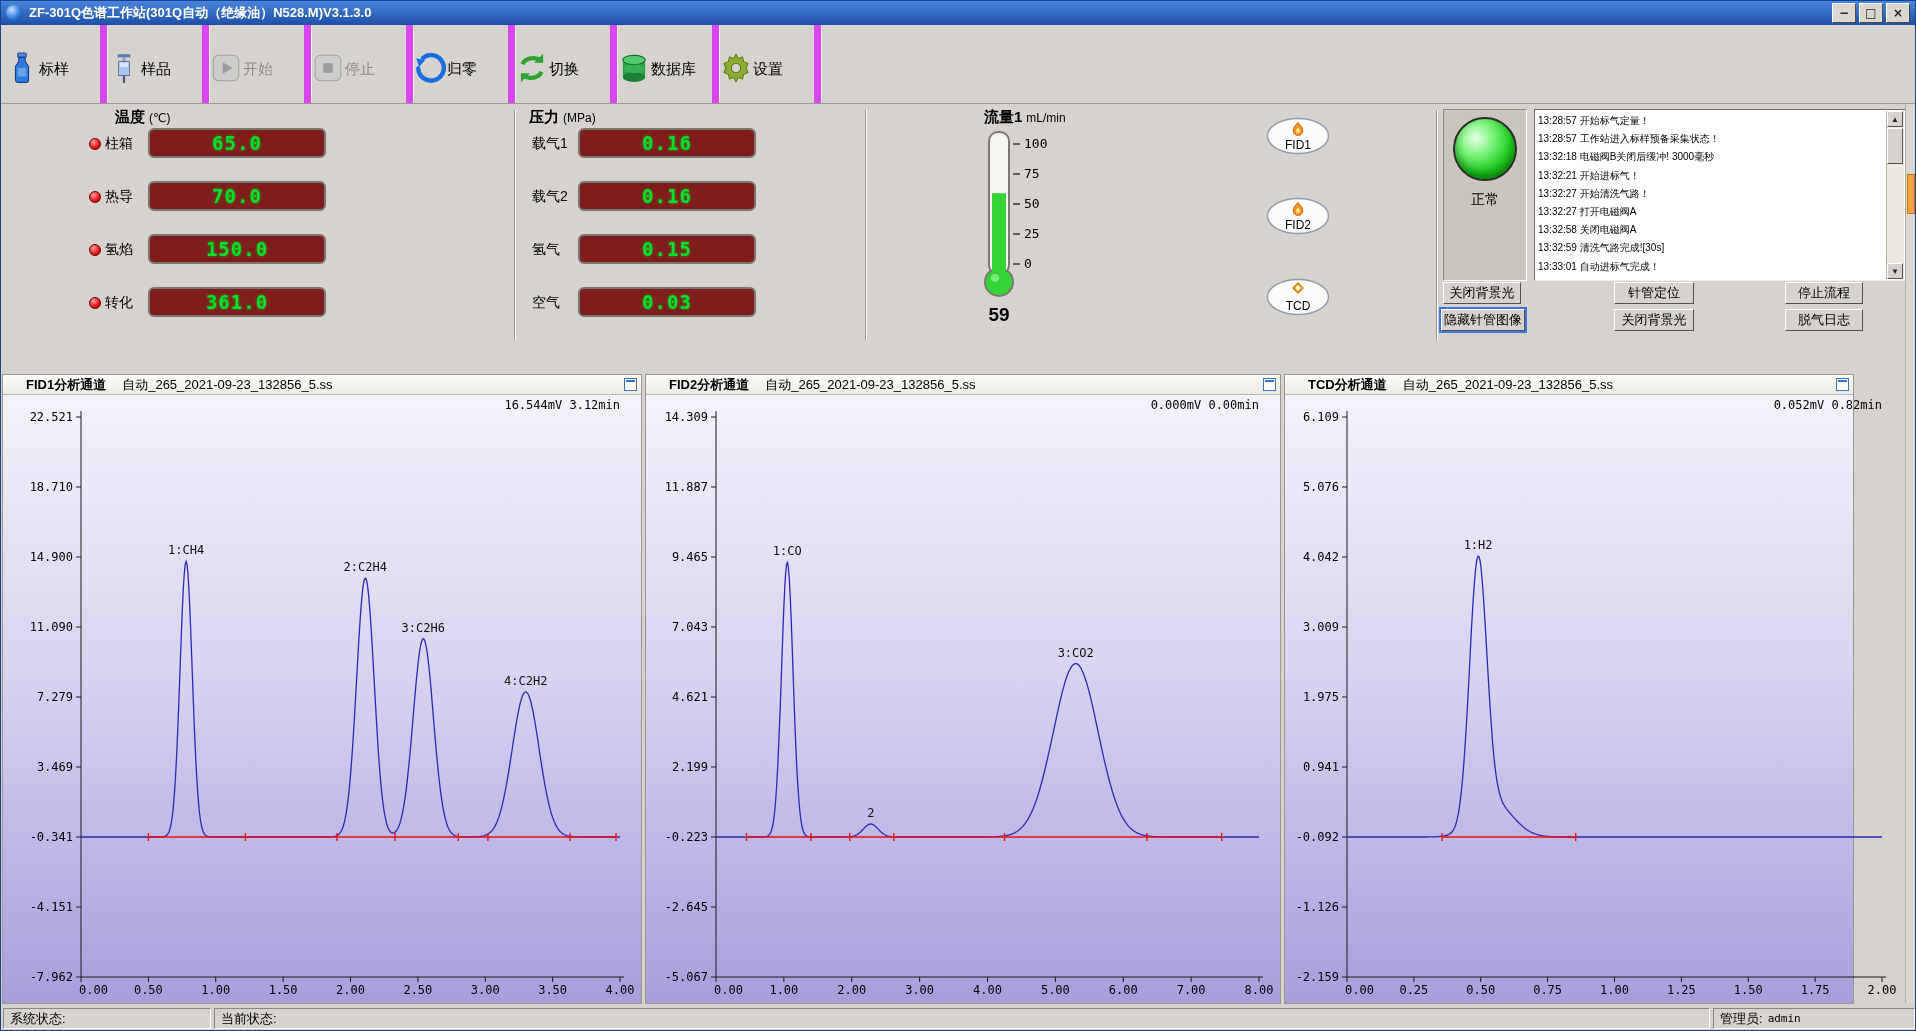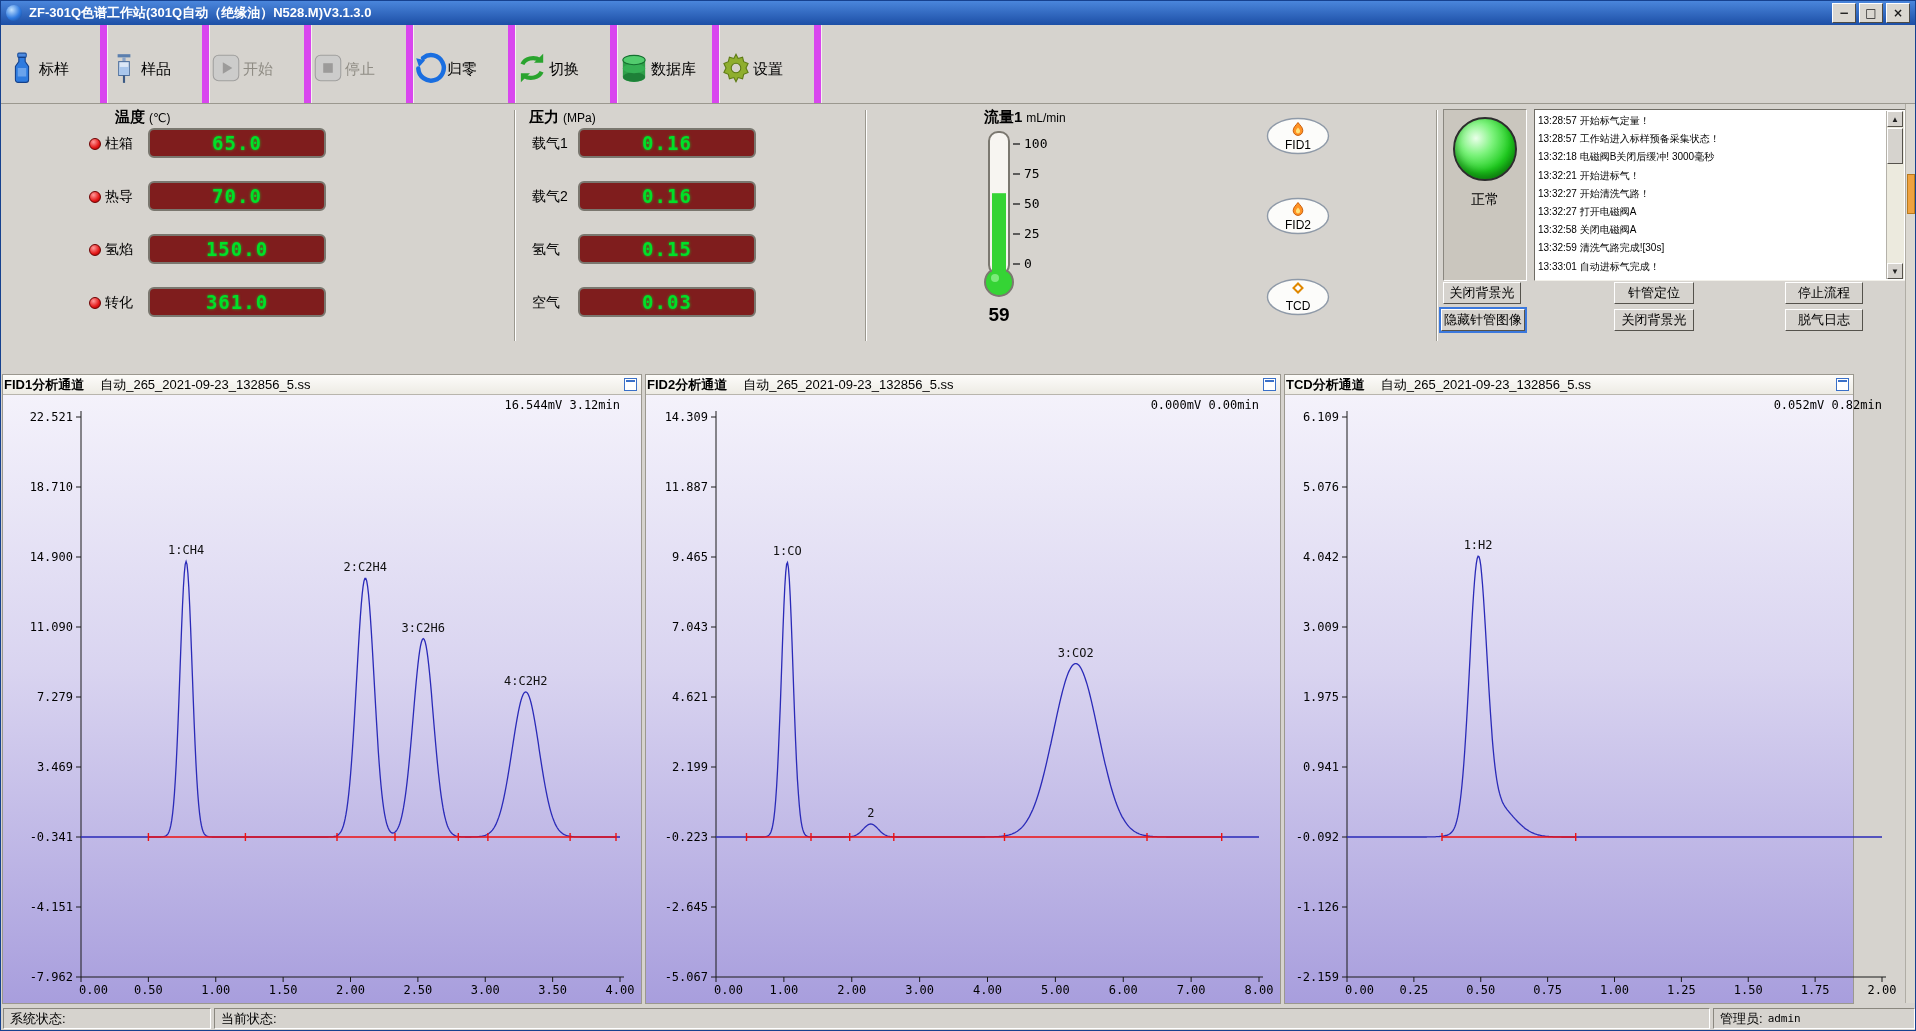--- a/index.html
+++ b/index.html
@@ -52,21 +52,21 @@
   .cbtn{position:absolute;height:22px;background:#d6d3ce;border-top:1px solid #fff;border-left:1px solid #fff;border-right:1px solid #55524c;border-bottom:1px solid #55524c;font-size:13px;display:flex;align-items:center;justify-content:center;color:#000;box-sizing:border-box;cursor:default;white-space:nowrap;}
   .cbtn.focused{box-shadow:0 0 0 2px #3b78dd;}
 
   
   .editbar{position:absolute;left:0;top:346px;width:100%;height:28px;background:#d6d3ce;border-top:1px solid #fff;border-bottom:1px solid #9b988f;box-sizing:border-box;margin-top:48px;}
   .ebtn{position:absolute;top:2px;height:22px;background:#d6d3ce;border-top:1px solid #fff;border-left:1px solid #fff;border-right:1px solid #55524c;border-bottom:1px solid #55524c;font-size:13px;display:flex;align-items:center;justify-content:center;color:#000;box-sizing:border-box;white-space:pre;cursor:default;}
 
   
   .charts{position:absolute;left:0;top:374px;width:100%;height:628px;background:#d6d3ce;}
   .chart-panel{position:absolute;top:0;height:628px;background:#fff;box-shadow:0 0 0 1px #9b988f;}
-  .chart-header{position:relative;height:20px;display:flex;align-items:center;padding:0 1px;background:linear-gradient(#fdfcfa,#edebe4);border-bottom:1px solid #b8b5ad;font-size:13px;box-sizing:border-box;}
+  .chart-header{position:relative;height:20px;display:flex;align-items:center;padding:0 23px;background:linear-gradient(#fdfcfa,#edebe4);border-bottom:1px solid #b8b5ad;font-size:13px;box-sizing:border-box;}
   .ch-title{font-weight:bold;color:#000;margin-right:16px;white-space:nowrap;}
   .ch-file{color:#000;white-space:nowrap;}
   .ch-max{position:absolute;right:4px;top:3px;width:13px;height:13px;border:1px solid #3a70c8;background:#fff;box-sizing:border-box;}
   .ch-max::after{content:"";position:absolute;left:1px;top:1px;right:1px;height:2px;background:#3a70c8;}
   .chart-body{position:absolute;left:0;top:20px;right:0;bottom:0;}
   .tick{font:12px "DejaVu Sans Mono",monospace;fill:#000;}
   .peaklabel{font:12px "DejaVu Sans Mono",monospace;fill:#101010;}
 
   
   .edge-strip{position:absolute;left:1904px;top:103px;width:11px;height:899px;background:#dbd8d1;border-left:1px solid #b0ada5;box-sizing:border-box;}

